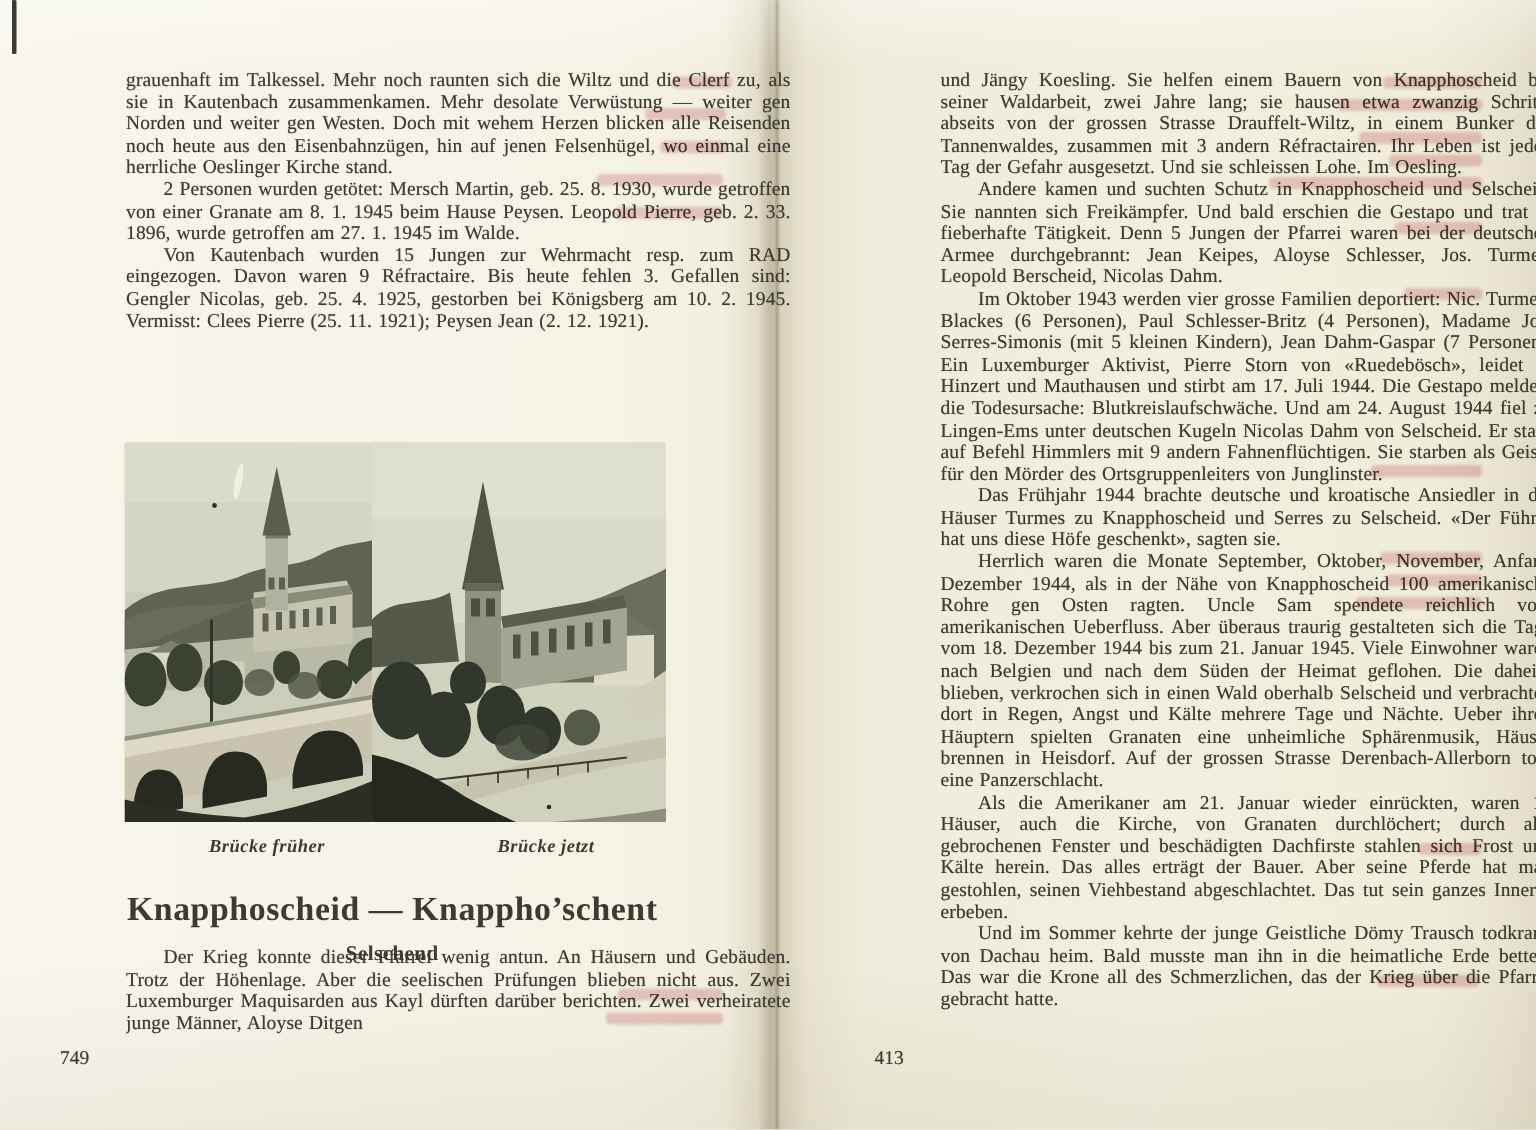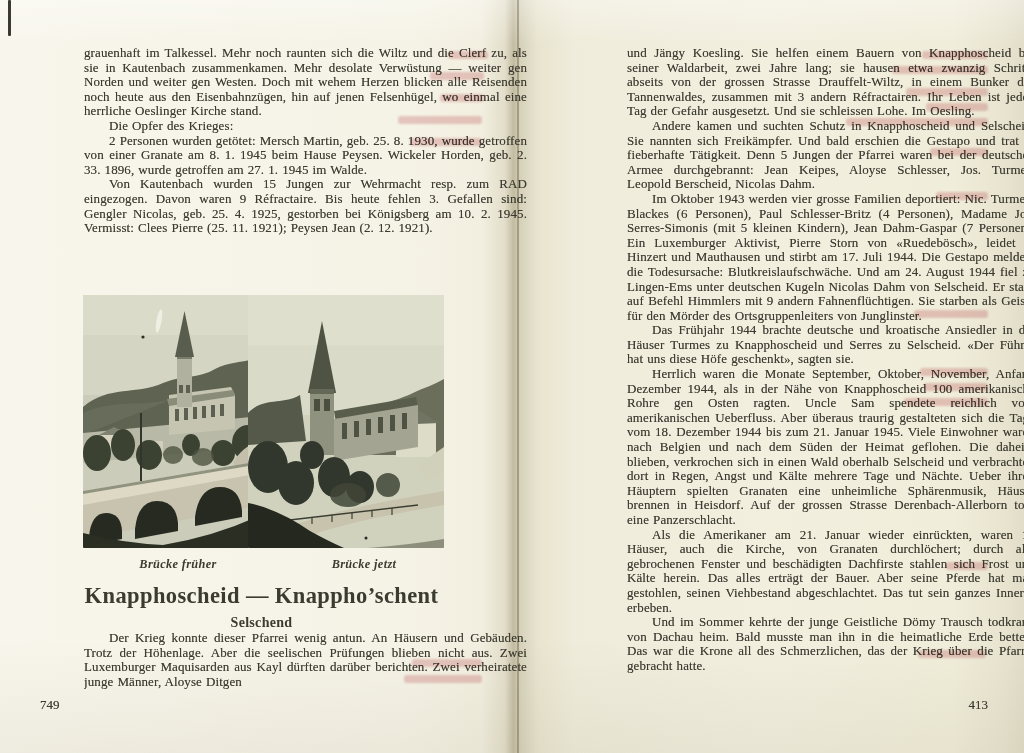--- a/index.html
+++ b/index.html
@@ -26,44 +26,43 @@
   .para.flush{text-indent:0;}
   .it{}
 
   figure{position:absolute;margin:0;}
   .fig1{left:38px;top:295px;width:190px;padding-left:45px;}
   .fig2{left:248px;top:295px;width:232px;}
   svg.photo{display:block;filter:sepia(.06) contrast(.97);border-radius:1px;}
   figcaption{margin-top:9px;text-align:center;font-style:italic;font-weight:bold;font-size:12.3px;letter-spacing:.35px;}
 
   .headline{position:absolute;left:40px;top:583px;width:443px;text-align:center;}
-  .headline h1{margin:0;font-size:22.5px;font-weight:bold;letter-spacing:.4px;}
+  .headline h1{margin:10px;font-size:22.5px;font-weight:bold;letter-spacing:.4px;}
   .headline h2{margin:6px 0 0;font-size:14px;font-weight:bold;letter-spacing:.3px;text-align:center;}
 
   .page-num{position:absolute;font-size:13px;text-shadow:0 0 .5px rgba(60,59,49,.55);}
   .pn-left{left:40px;top:697px;}
-  .pn-right{left:583px;top:697px;width:405px;text-align:right;}
+  .pn-right{left:583px;top:697px;width:405px;}
 
   .edge-mark{position:absolute;left:8px;top:0;width:3px;height:36px;background:#191914;opacity:.85;border-radius:1px;}
   .gutter-line{position:absolute;left:517px;top:0;width:2px;height:753px;background:rgba(92,83,56,.38);filter:blur(.7px);}
 
   .pink{position:absolute;height:8px;background:rgba(199,93,103,.30);border-radius:3px;filter:blur(1.2px);mix-blend-mode:multiply;}
 </style>
 </head>
 <body>
 
 <div class="scan">
 
   <div class="edge-mark"></div>
   <div class="gutter-line"></div>
 
   <div class="bodytext col-left">
     <p class="para flush"><span>grauenhaft im Talkessel. Mehr noch raunten sich die Wiltz und die Clerf zu, als sie in Kautenbach zusammenkamen. Mehr desolate Verwüstung — weiter gen Norden und weiter gen Westen. Doch mit wehem Herzen blicken alle Reisenden noch heute aus den Eisenbahnzügen, hin auf jenen Felsenhügel, wo einmal eine herrliche Oeslinger Kirche stand.</span></p>
-    <p class="para"><span>Die Opfer des Krieges:</span></p>
-    <p class="para"><span>2 Personen wurden getötet: </span><span class="it">Mersch Martin,</span><span> geb. 25. 8. 1930, wurde getroffen von einer Granate am 8. 1. 1945 beim Hause Peysen. </span><span class="it">Wickeler Horden,</span><span> geb. 2. 33. 1896, wurde getroffen am 27. 1. 1945 im Walde.</span></p>
+    <p class="para"><span>2 Personen wurden getötet: </span><span class="it">Mersch Martin,</span><span> geb. 25. 8. 1930, wurde getroffen von einer Granate am 8. 1. 1945 beim Hause Peysen. </span><span class="it">Leopold Pierre,</span><span> geb. 2. 33. 1896, wurde getroffen am 27. 1. 1945 im Walde.</span></p>
     <p class="para"><span>Von Kautenbach wurden 15 Jungen zur Wehrmacht resp. zum RAD eingezogen. Davon waren 9 Réfractaire. Bis heute fehlen 3. Gefallen sind: </span><span class="it">Gengler Nicolas,</span><span> geb. 25. 4. 1925, gestorben bei Königsberg am 10. 2. 1945. Vermisst: </span><span class="it">Clees Pierre</span><span> (25. 11. 1921); </span><span class="it">Peysen Jean</span><span> (2. 12. 1921).</span></p>
   </div>
 
   <figure class="fig1">
     <svg class="photo" viewBox="0 0 190 253" width="190" height="253" preserveAspectRatio="none" xmlns="http://www.w3.org/2000/svg">
       <rect width="190" height="253" fill="#c9cdbc"></rect>
       <rect width="190" height="100" fill="#d2d5c5"></rect>
       <rect width="190" height="40" fill="#d8dbca"></rect>
       <path d="M0,112 C25,90 55,100 80,88 C100,80 115,84 132,74 C150,64 170,70 190,54 L190,130 L0,140 Z" fill="#5c6150"></path>
       <path d="M0,118 C30,104 60,112 90,104 L0,140 Z" fill="#6a6f5c" opacity=".7"></path>

